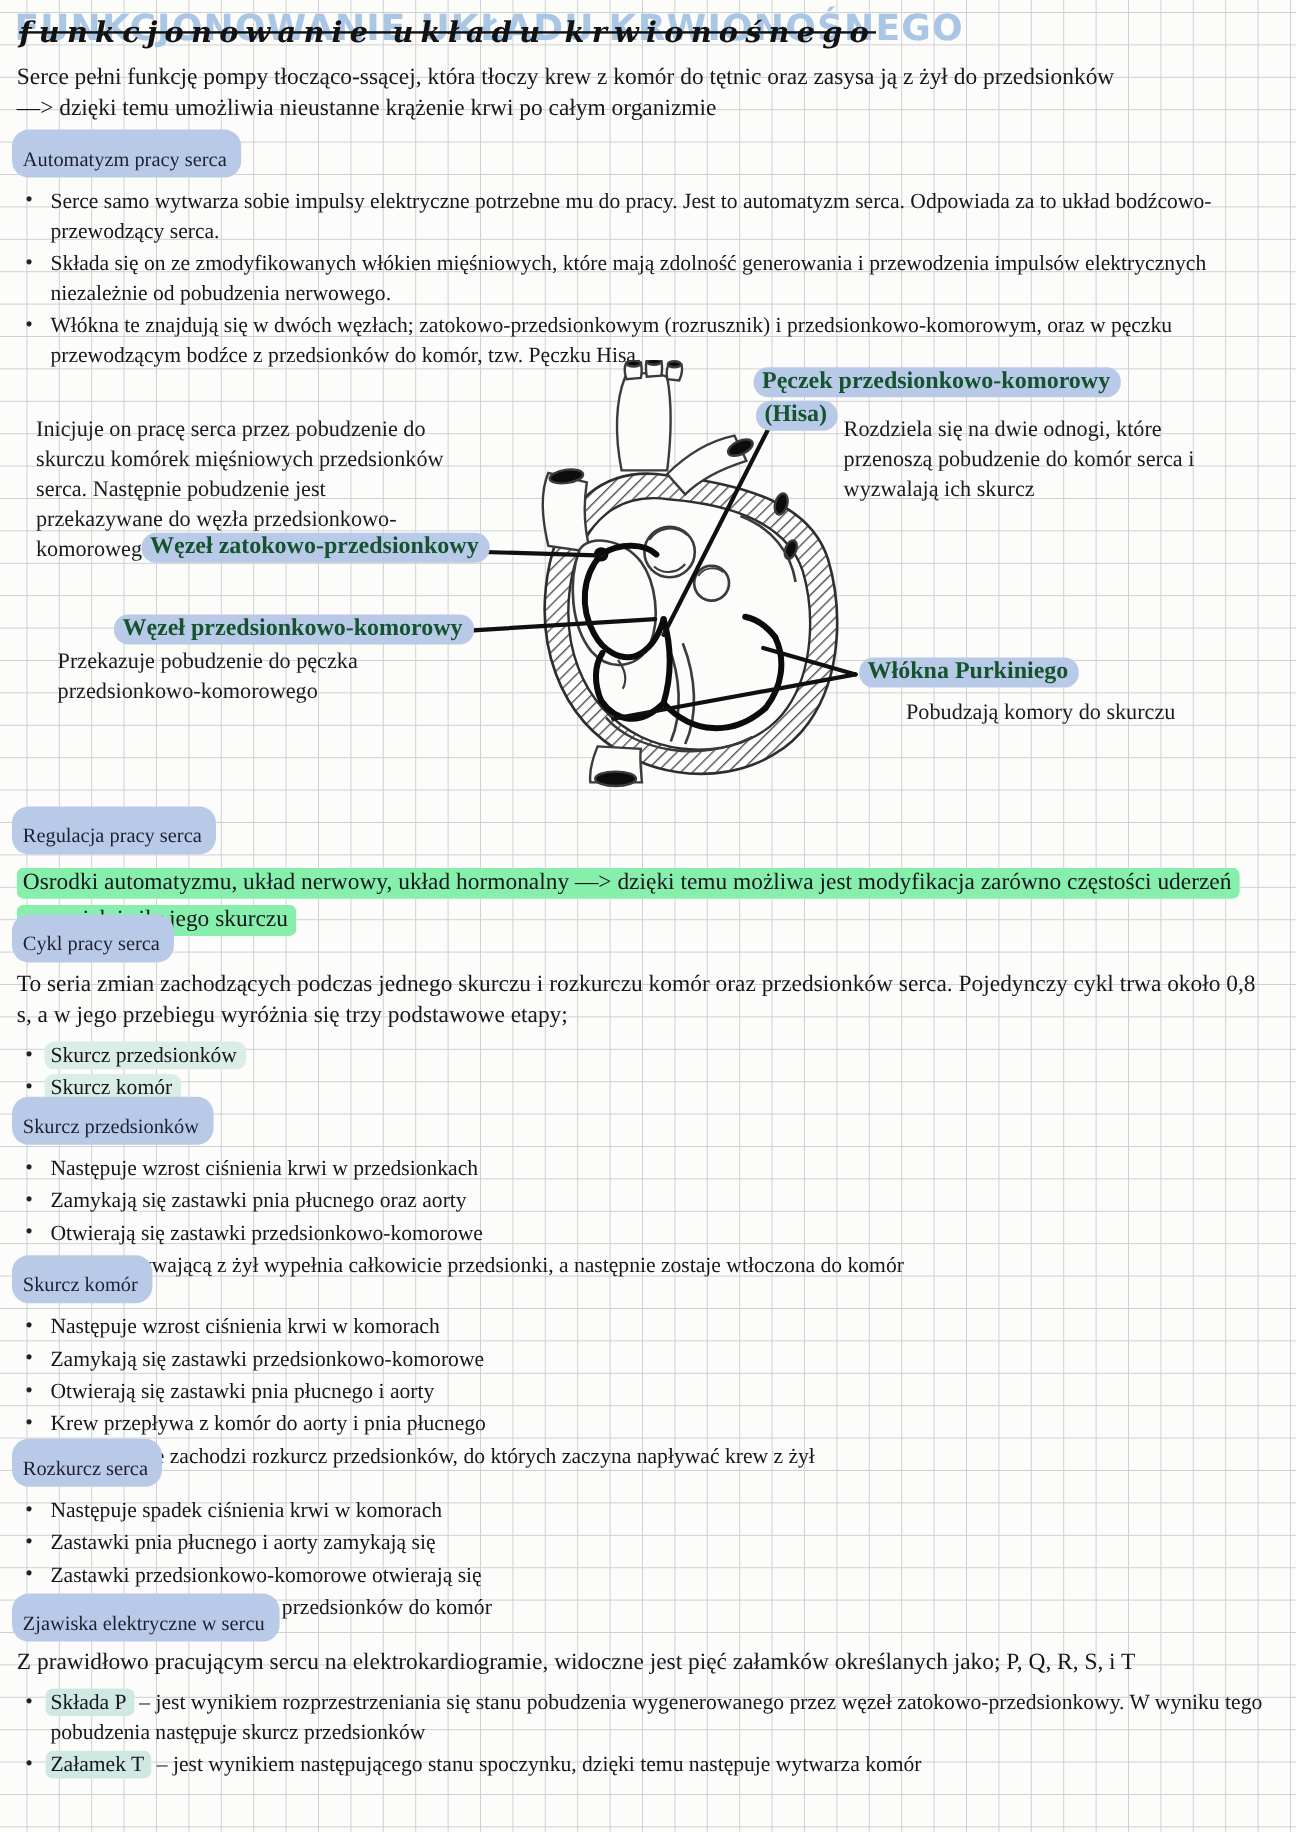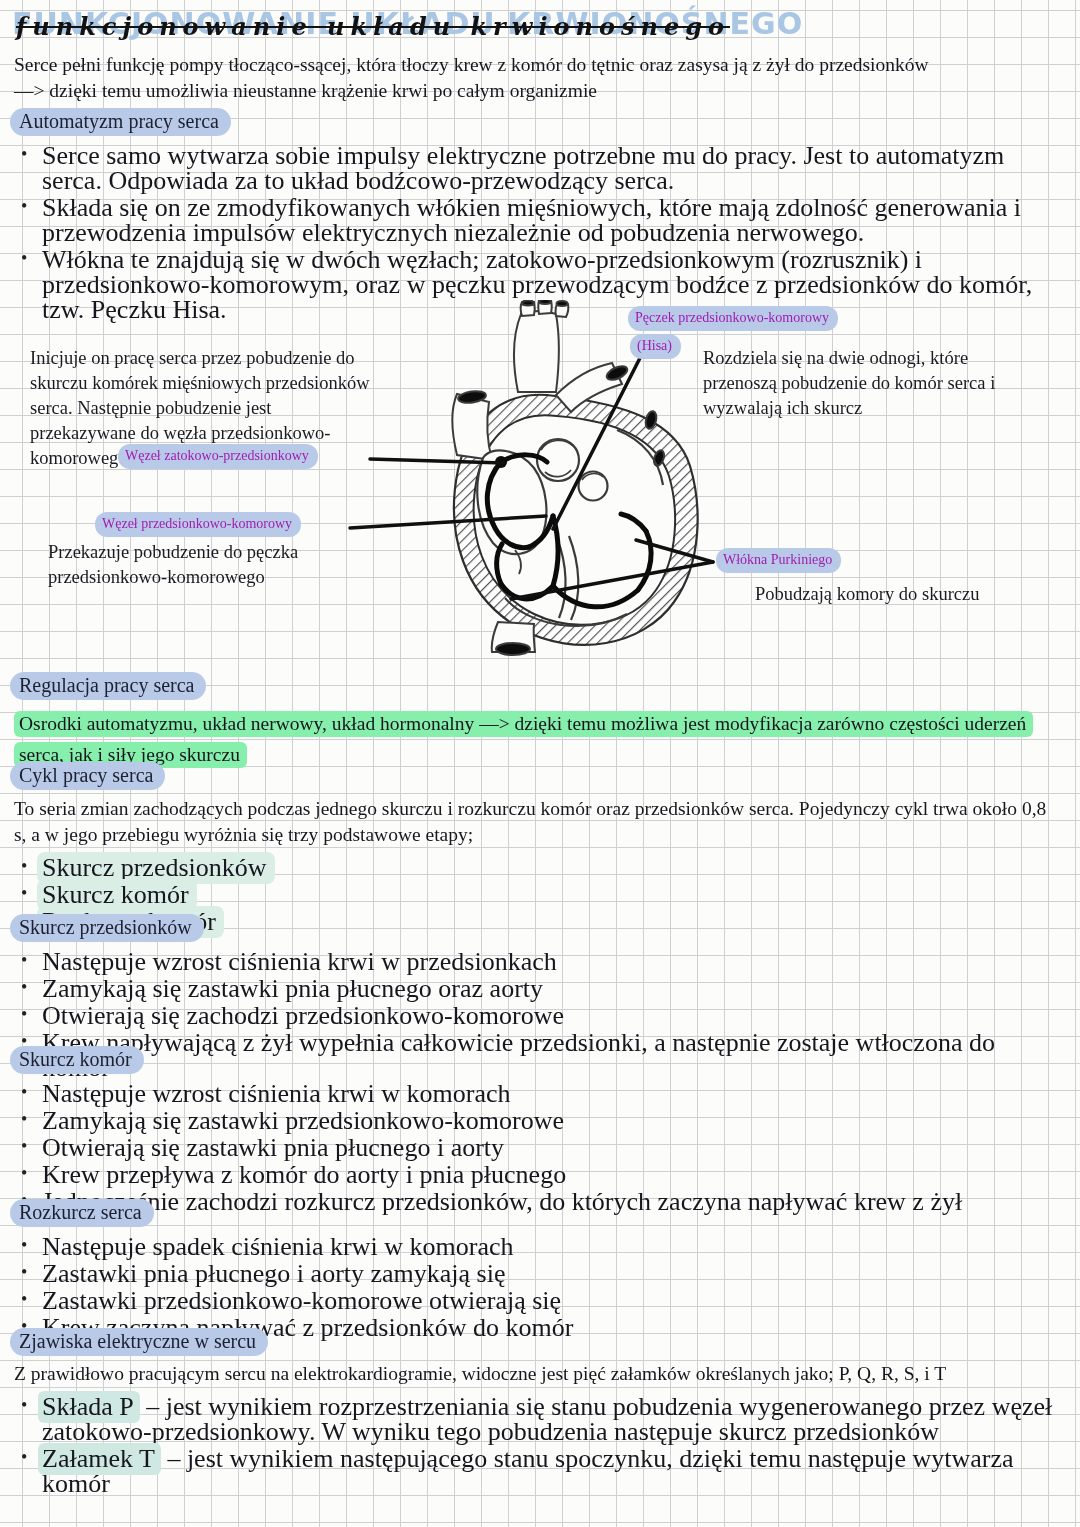--- a/index.html
+++ b/index.html
@@ -10,31 +10,31 @@
     background-color:#fcfcfb;
     background-image:
       linear-gradient(#d0d0d0 1px, transparent 1px),
       linear-gradient(90deg, #d0d0d0 1px, transparent 1px);
     background-size:27px 27px;
     background-position:-5px 10px;
   }
   .sec{position:absolute;left:0;width:1080px;}
   .pill{
     display:inline-block;background:#b9cae9;border-radius:14px;
-    padding:1px 12px 3px 9px;font-size:20px;line-height:24px;color:#1c2030;
+    padding:13px 12px 3px 9px;font-size:17px;line-height:24px;color:#1c2030;
   }
   .pill-sm{
     display:inline-block;background:#b9cae9;border-radius:12px;
-    padding:0 9px 2px 7px;font-size:14px;line-height:23px;color:#a21caf;white-space:nowrap;
+    padding:0 9px 2px 7px;font-size:20px;line-height:23px;color:#14532d;white-space:nowrap;font-weight:bold;
   }
   .h-ml{margin-left:10px;}
   .para{font-size:19.5px;line-height:26px;margin:0 24px 0 14px;}
   ul.blist{margin:7px 0 0 0;padding:0;list-style:none;}
   ul.blist li{
-    position:relative;margin:0 14px 2px 42px;font-size:26px;line-height:25px;
+    position:relative;margin:0 14px 2px 42px;font-size:18px;line-height:25px;
   }
   ul.blist li::before{
     content:"\2022";position:absolute;left:-21px;top:-1px;font-size:18px;color:#222;
   }
   .hl-mint{background:#daeee6;border-radius:8px;padding:1px 8px 2px 5px;margin-left:-5px;}
   .hl-cyan{
     background:#86efac;border-radius:6px;padding:2px 7px 3px 5px;
     box-decoration-break:clone;-webkit-box-decoration-break:clone;
   }
   .hl-term{background:#cfe9e2;border-radius:6px;padding:1px 6px 2px 4px;margin-left:-4px;}
@@ -182,21 +182,21 @@
     <li><span class="hl-mint">Skurcz komór</span></li>
     <li><span class="hl-mint">Rozkurcz komór</span></li>
   </ul>
 </div>
 
 <div class="sec" style="top:914px;">
   <span class="pill h-ml">Skurcz przedsionków</span>
   <ul class="blist">
     <li>Następuje wzrost ciśnienia krwi w przedsionkach</li>
     <li>Zamykają się zastawki pnia płucnego oraz aorty</li>
-    <li>Otwierają się zachodzi przedsionkowo-komorowe</li>
+    <li>Otwierają się zastawki przedsionkowo-komorowe</li>
     <li>Krew napływającą z żył wypełnia całkowicie przedsionki, a następnie zostaje wtłoczona do komór</li>
   </ul>
 </div>
 
 <div class="sec" style="top:1046px;">
   <span class="pill h-ml">Skurcz komór</span>
   <ul class="blist">
     <li>Następuje wzrost ciśnienia krwi w komorach</li>
     <li>Zamykają się zastawki przedsionkowo-komorowe</li>
     <li>Otwierają się zastawki pnia płucnego i aorty</li>

